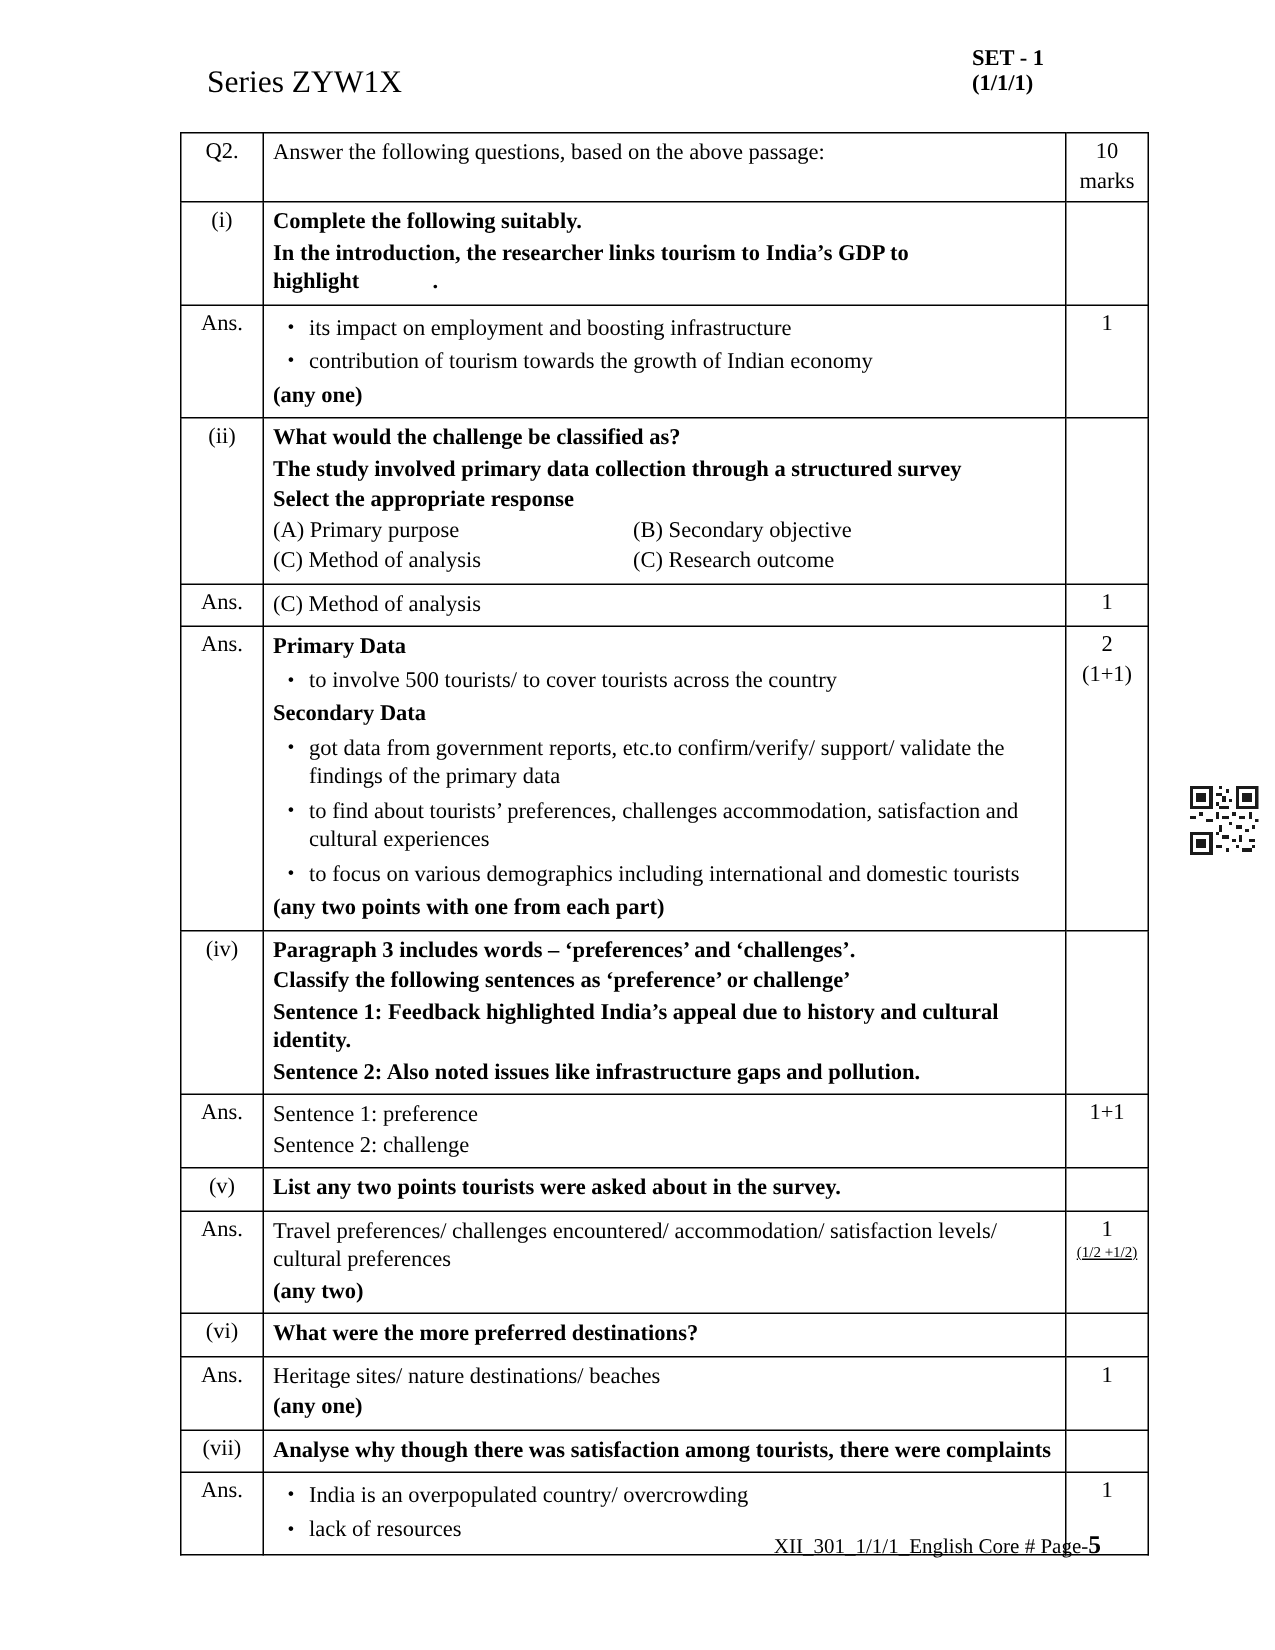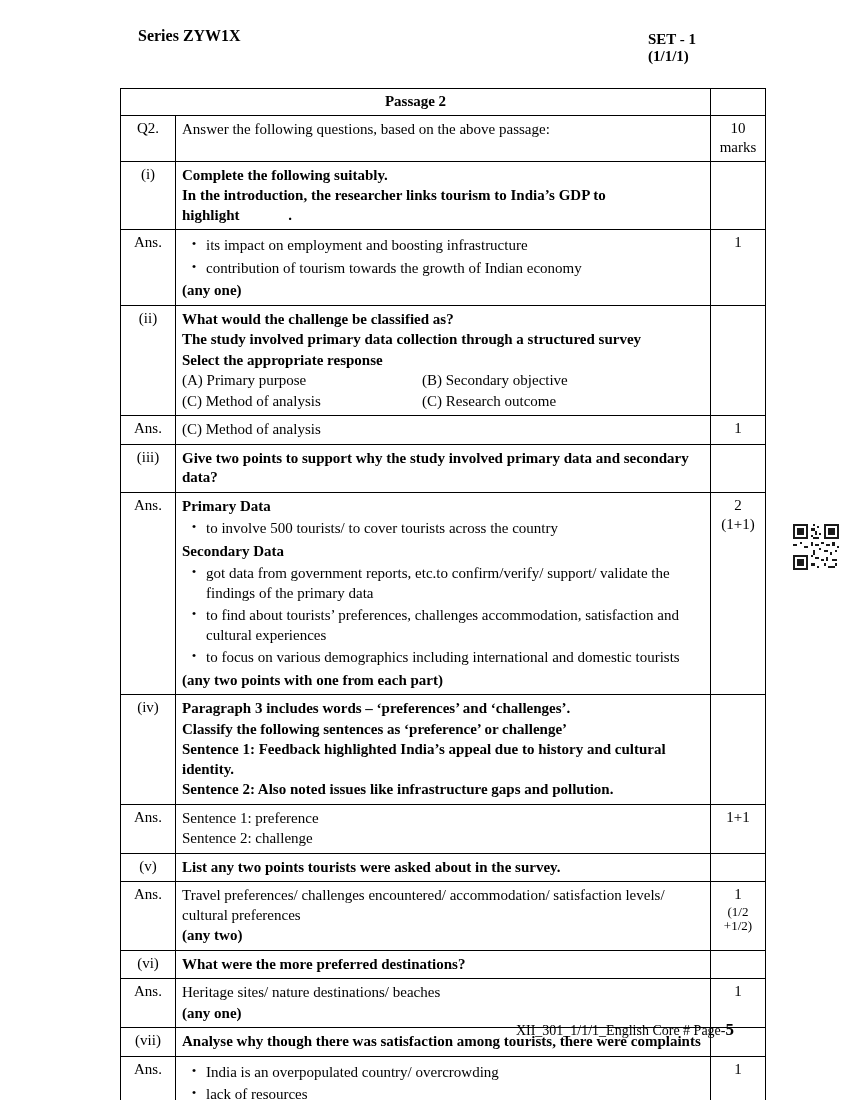--- a/index.html
+++ b/index.html
@@ -2,39 +2,39 @@
 <html><head>
 <meta charset="utf-8">
 <style>
   * { margin:0; padding:0; box-sizing:border-box; }
   html,body { background:#fff; }
   body {
     width:850px; height:1100px; position:relative; overflow:hidden;
     font-family:"Liberation Serif", serif; color:#000;
   }
   .series {
-    position:absolute; left:138px; top:27px;
-    font-weight:bold; font-size:16px;
+    position:absolute; left:138px; top:42px;
+    font-weight:normal; font-size:21px;
   }
   .set-block {
     position:absolute; left:648px; top:31px;
     font-weight:bold; font-size:15px; line-height:1.15;
   }
   table.answer-table {
     position:absolute; left:120px; top:88px; width:645px;
     border-collapse:collapse; table-layout:fixed;
   }
   .answer-table td {
     border:1px solid #000; vertical-align:top;
     padding:3px 6px; font-size:15px; line-height:1.3;
   }
   .title-cell { text-align:center; font-weight:bold; font-size:15.5px; }
   .qno-cell { text-align:center; padding-left:2px; padding-right:2px; }
   .marks-cell { text-align:center;margin-left:37px; }
-  .marks-cell .marks-small { font-size:13px; line-height:1.1; }
+  .marks-cell .marks-small { font-size:10px; line-height:1.1;text-decoration:underline; }
   .line { margin:1px 0; }
   .line.bold { font-weight:bold; }
   .line.bullet { display:flex; margin:3px 0; }
   .line.bullet .dot { flex:0 0 24px; text-align:center; font-size:13px; }
   .line.bullet .btxt { flex:1 1 auto; }
   .line.opts { display:flex; font-weight:normal; }
   .line.opts .opt-left { flex:0 0 240px; }
   .qr {
     position:absolute; left:793px; top:524px; width:46px; height:46px;
   }
@@ -56,24 +56,20 @@
     <div>(1/1/1)</div>
   </div>
 
   <table class="answer-table">
     <colgroup>
       <col style="width:55px">
       <col style="width:535px">
       <col style="width:55px">
     </colgroup>
     <tbody id="table-body">
-      <tr>
-        <td colspan="2" class="title-cell">Passage 2</td>
-        <td class="marks-cell"></td>
-      </tr>
     <tr>
           <td class="qno-cell">Q2.</td>
           <td class="content-cell">
             <div class="line plain">Answer the following questions, based on the above passage:</div>
           </td>
           <td class="marks-cell">
             <div>10</div>
             <div>marks</div>
           </td>
         </tr>
@@ -120,27 +116,20 @@
           <td class="marks-cell"></td>
         </tr>
         <tr>
           <td class="qno-cell">Ans.</td>
           <td class="content-cell">
             <div class="line plain">(C) Method of analysis</div>
           </td>
           <td class="marks-cell">
             <div>1</div>
           </td>
-        </tr>
-        <tr>
-          <td class="qno-cell">(iii)</td>
-          <td class="content-cell">
-            <div class="line bold">Give two points to support why the study involved primary data and secondary data?</div>
-          </td>
-          <td class="marks-cell"></td>
         </tr>
         <tr>
           <td class="qno-cell">Ans.</td>
           <td class="content-cell">
             <div class="line bold">Primary Data</div>
             <div class="line bullet">
               <span class="dot">•</span>
               <span class="btxt"> to involve 500 tourists/ to cover tourists across the country</span>
             </div>
             <div class="line bold">Secondary Data</div>

